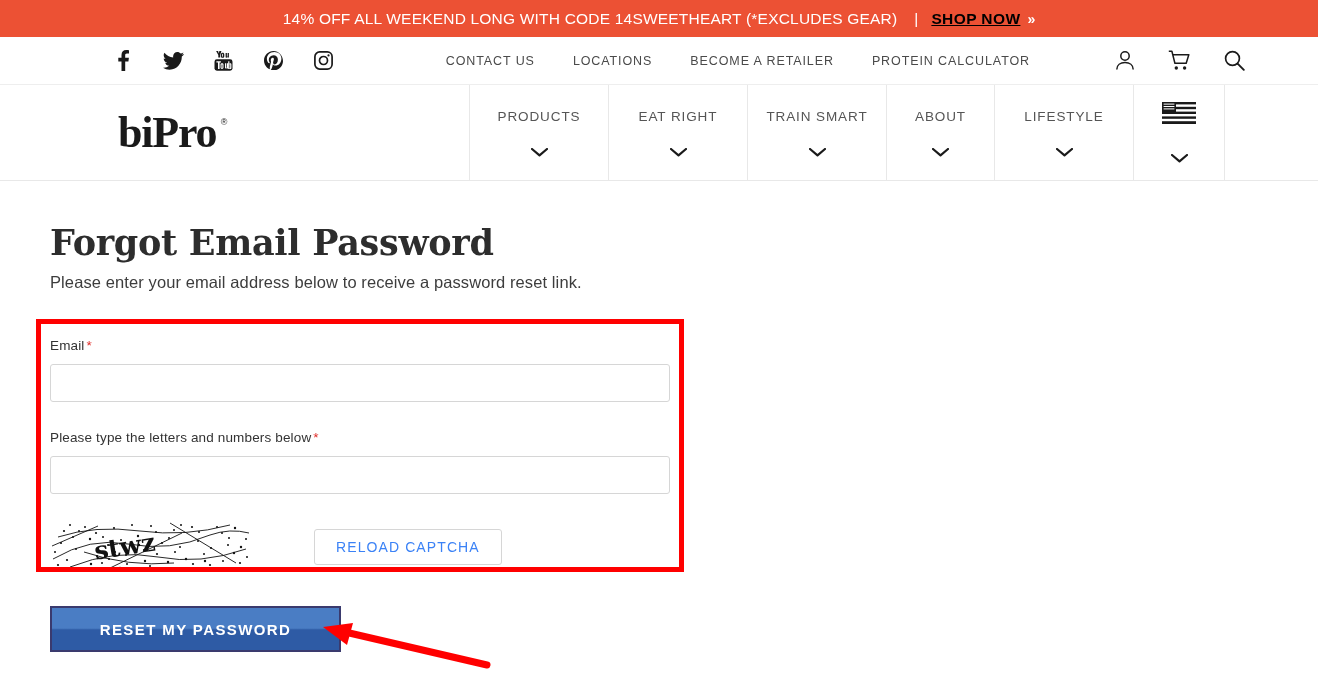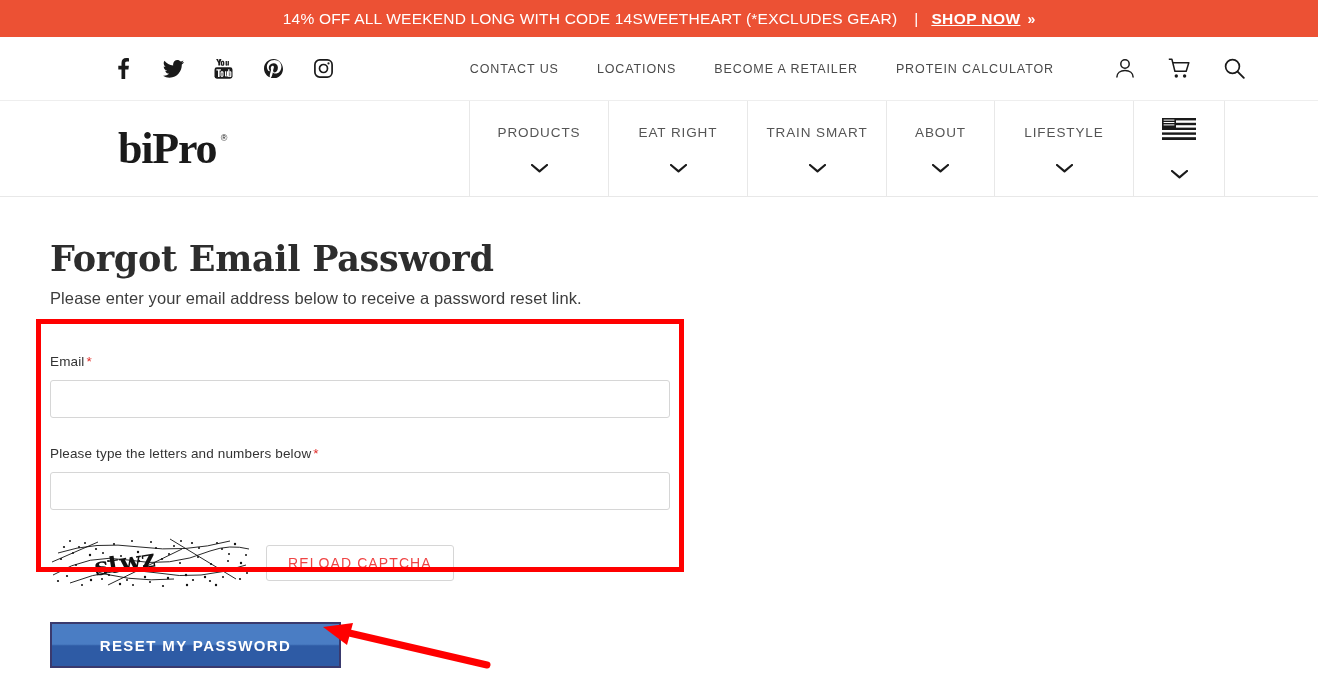--- a/index.html
+++ b/index.html
@@ -27,42 +27,43 @@
     font-size: 15.5px;
     letter-spacing: 0.2px;
     font-weight: 400;
   }
   .promo-sep {
     color: #ffffff;
     font-size: 15.5px;
     padding: 0 13px 0 17px;
   }
   .promo-cta {
-    color: #ffffff;
+    color: #000000;
     font-size: 15.5px;
     font-weight: bold;
     text-decoration: underline;
     letter-spacing: 0.4px;
     cursor: pointer;
   }
   .promo-chev {
     color: #ffffff;
     font-size: 14px;
     padding-left: 7px;
     font-weight: bold;
   }
 
   
   .utility-bar {
-    height: 64px;
+    height: 48px;
     background: #ffffff;
     border-bottom: 1px solid #eeeeee;
     display: flex;
     align-items: center;
     position: relative;
+    gap: 24px;
   }
   .social-group {
     display: flex;
     align-items: center;
     gap: 0;
     margin-left: 98px;
   }
   .social-icon {
     width: 50px;
     display: flex;
@@ -230,28 +231,29 @@
     position: relative;
     overflow: hidden;
   }
   .captcha-img svg { display: block; }
   .reload-btn {
     height: 36px;
     padding: 0 21px;
     border: 1px solid #d6d6d6;
     border-radius: 3px;
     background: #ffffff;
-    color: #ef4444;
+    color: #3b82f6;
     font-size: 14px;
     letter-spacing: 1.1px;
     text-transform: uppercase;
     cursor: pointer;
     font-family: "Liberation Sans", sans-serif;
     display: flex;
     align-items: center;
+    margin-left: 48px;
   }
 
   
   .submit-wrap { margin-top: 32px; }
   .submit-btn {
     width: 291px;
     height: 46px;
     background: linear-gradient(to bottom, #4a7dc4 0%, #4a7dc4 48%, #2e5ba5 52%, #2e5ba5 100%);
     border: 2px solid #3a3a6e;
     color: #ffffff;

